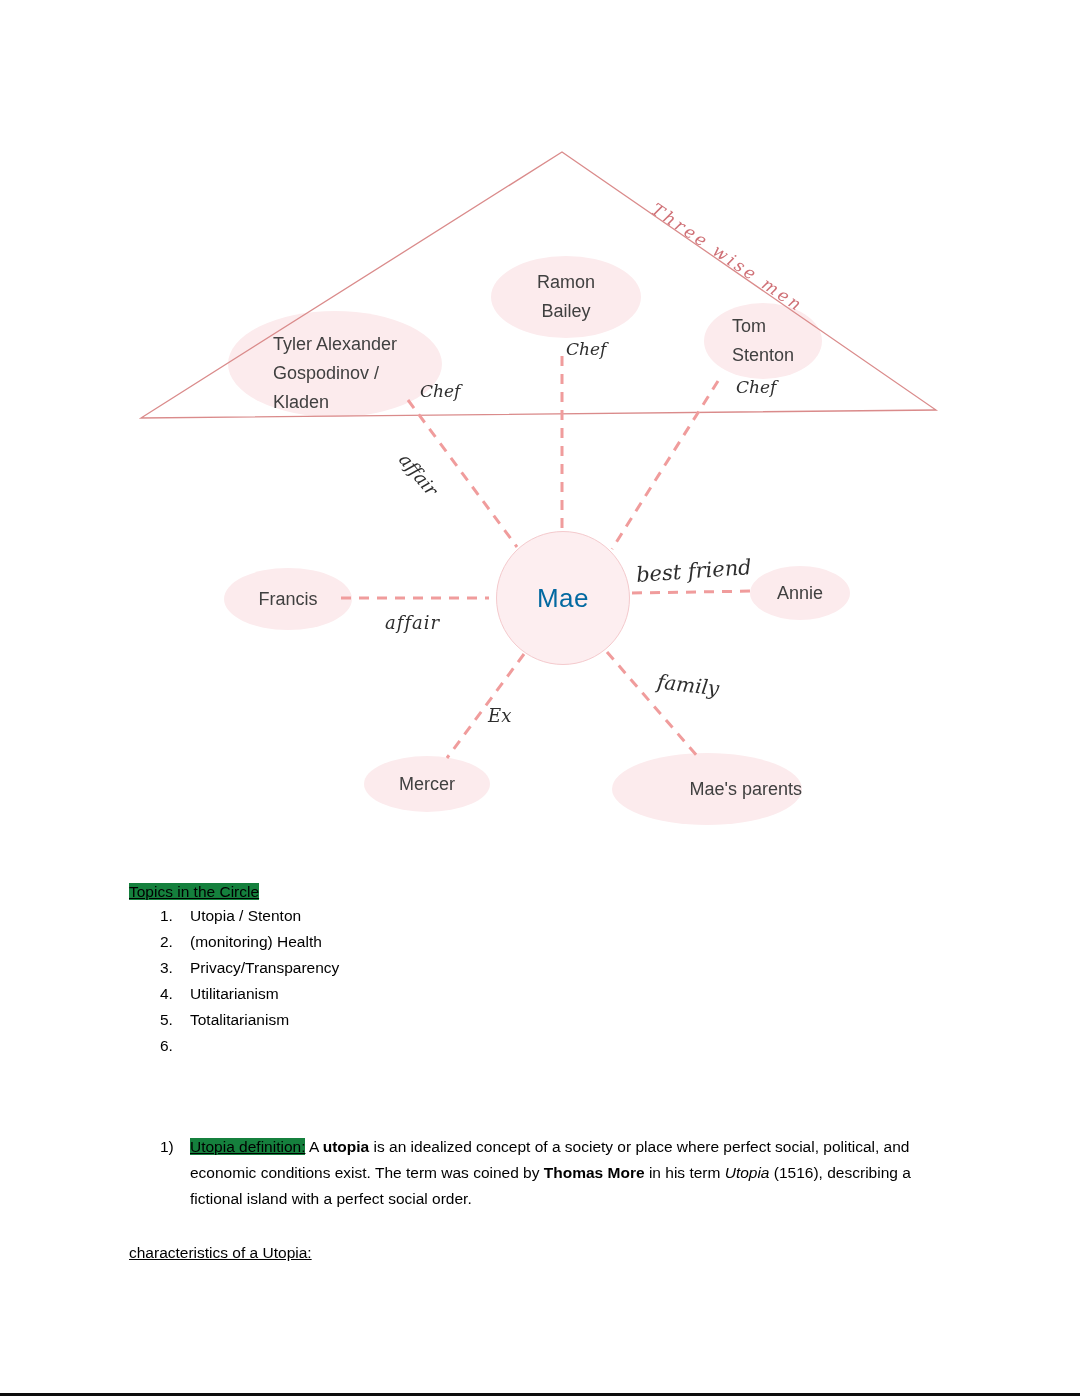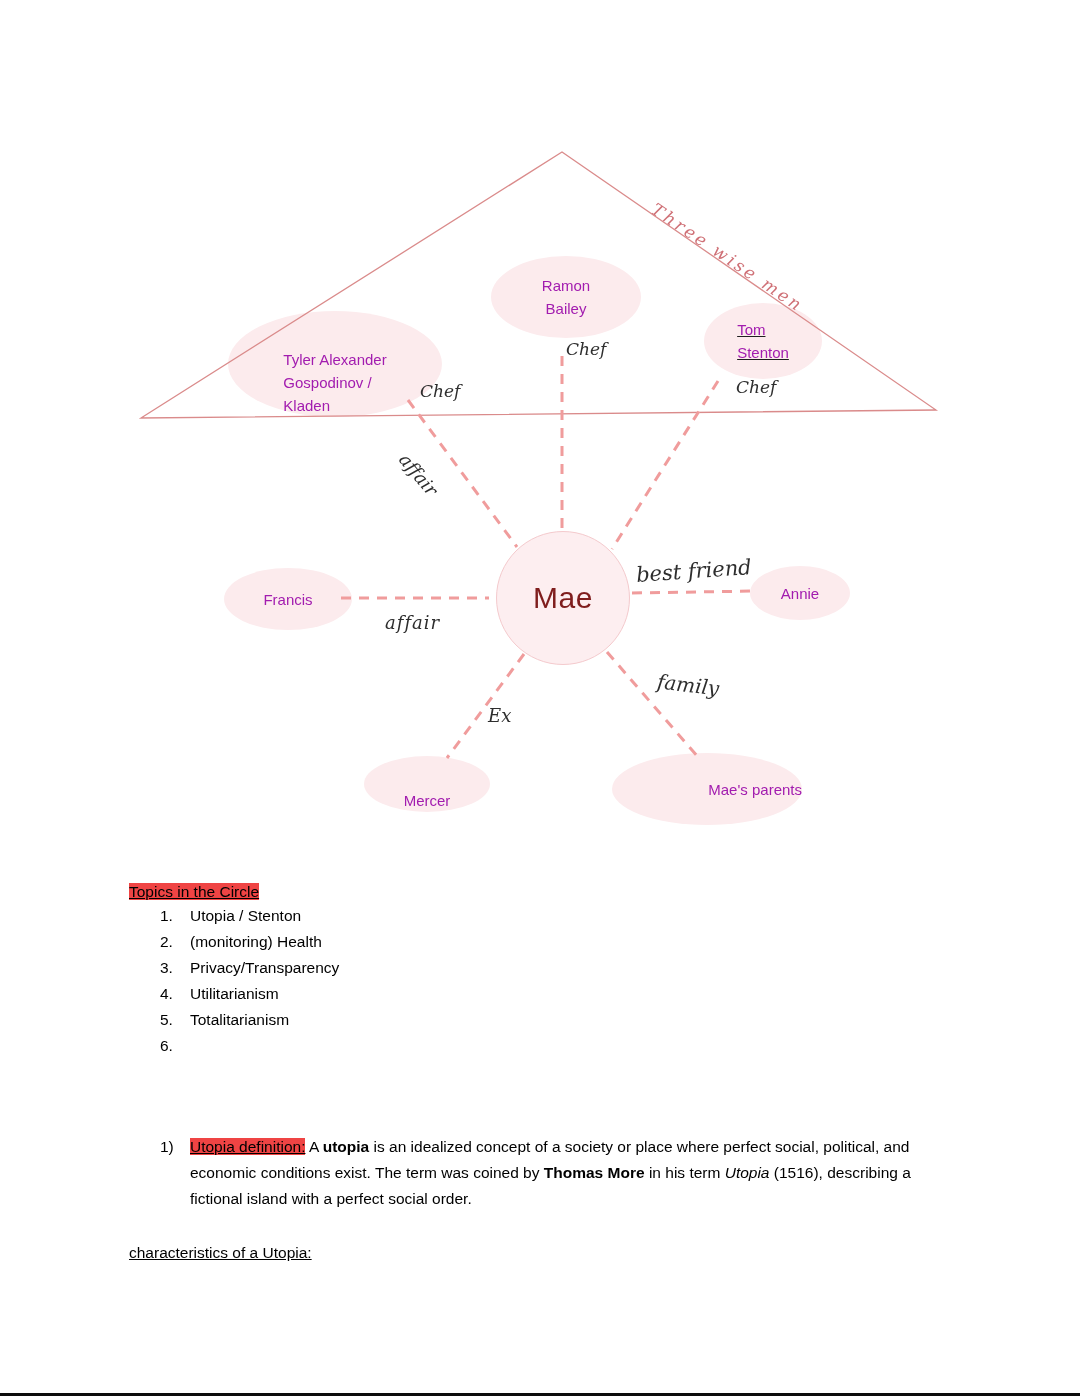--- a/index.html
+++ b/index.html
@@ -1,29 +1,29 @@
 <!DOCTYPE html>
 <html><head>
 <meta charset="utf-8">
 <style>
   html,body{margin:0;padding:0;background:#ffffff;}
   body{font-family:"Liberation Sans","DejaVu Sans",sans-serif;color:#1f1f1f;}
   .page{position:relative;width:1080px;height:1397px;background:#ffffff;overflow:hidden;margin:0 auto;}
   .abs{position:absolute;}
   .blob{position:absolute;background:#fcebed;border-radius:50%;display:flex;align-items:center;justify-content:center;}
-  .node-text{font-size:15px;line-height:23px;color:#a21caf;white-space:pre-line;}
+  .node-text{font-size:18px;line-height:29px;color:#404040;white-space:pre-line;}
   .t-left{text-align:left;}
   .t-center{text-align:center;}
   .mae-circle{position:absolute;left:496px;top:531px;width:132px;height:132px;border-radius:50%;
     background:#fdeef0;border:1px solid #f4cacd;display:flex;align-items:center;justify-content:center;}
-  .mae-label{font-size:30px;color:#7f1d1d;letter-spacing:.5px;}
+  .mae-label{font-size:26px;color:#0369a1;letter-spacing:.5px;}
   .hand{position:absolute;font-family:"DejaVu Serif",serif;font-style:italic;color:#2e2e2e;white-space:nowrap;}
   .dash{stroke:#f09c9c;stroke-width:3;stroke-dasharray:10 8;fill:none;}
   .tri{fill:none;stroke:#da8b8b;stroke-width:1.3;}
-  .hl{background:#ef4444;}
+  .hl{background:#15803d;}
   .ul{text-decoration:underline;}
   .doc-text{font-size:15.5px;line-height:25.9px;color:#000;}
   .row{display:flex;}
   .num{flex:none;width:30px;}
   ol.topics{list-style:none;margin:0;padding:0;}
   .def-body{flex:1;}
   .bottom-edge{position:absolute;left:0;top:1393px;width:1080px;height:3px;background:#0c0c0c;}
 </style>
 </head>
 <body>
@@ -34,31 +34,31 @@
 
     <div class="blob" style="left:228px;top:311px;width:214px;height:106px;align-items:flex-end;">
       <span class="node-text t-left">Tyler Alexander
 Gospodinov /
 Kladen</span>
     </div>
     <div class="blob" style="left:491px;top:256px;width:150px;height:82px;">
       <span class="node-text t-center">Ramon
 Bailey</span>
     </div>
-    <div class="blob" style="left:704px;top:303px;width:118px;height:76px;text-decoration:underline;">
+    <div class="blob" style="left:704px;top:303px;width:118px;height:76px;">
       <span class="node-text t-left">Tom
 Stenton</span>
     </div>
     <div class="blob" style="left:224px;top:568px;width:128px;height:62px;align-items:center;">
       <span class="node-text t-center">Francis</span>
     </div>
     <div class="blob" style="left:750px;top:566px;width:100px;height:54px;">
       <span class="node-text t-center">Annie</span>
     </div>
-    <div class="blob" style="left:364px;top:756px;width:126px;height:56px;align-items:flex-end;">
+    <div class="blob" style="left:364px;top:756px;width:126px;height:56px;">
       <span class="node-text t-center">Mercer</span>
     </div>
     <div class="blob" style="left:612px;top:753px;width:190px;height:72px;justify-content:flex-end;">
       <span class="node-text t-center">Mae's parents</span>
     </div>
 
     <div class="mae-circle">
       <span class="mae-label">Mae</span>
     </div>
 

